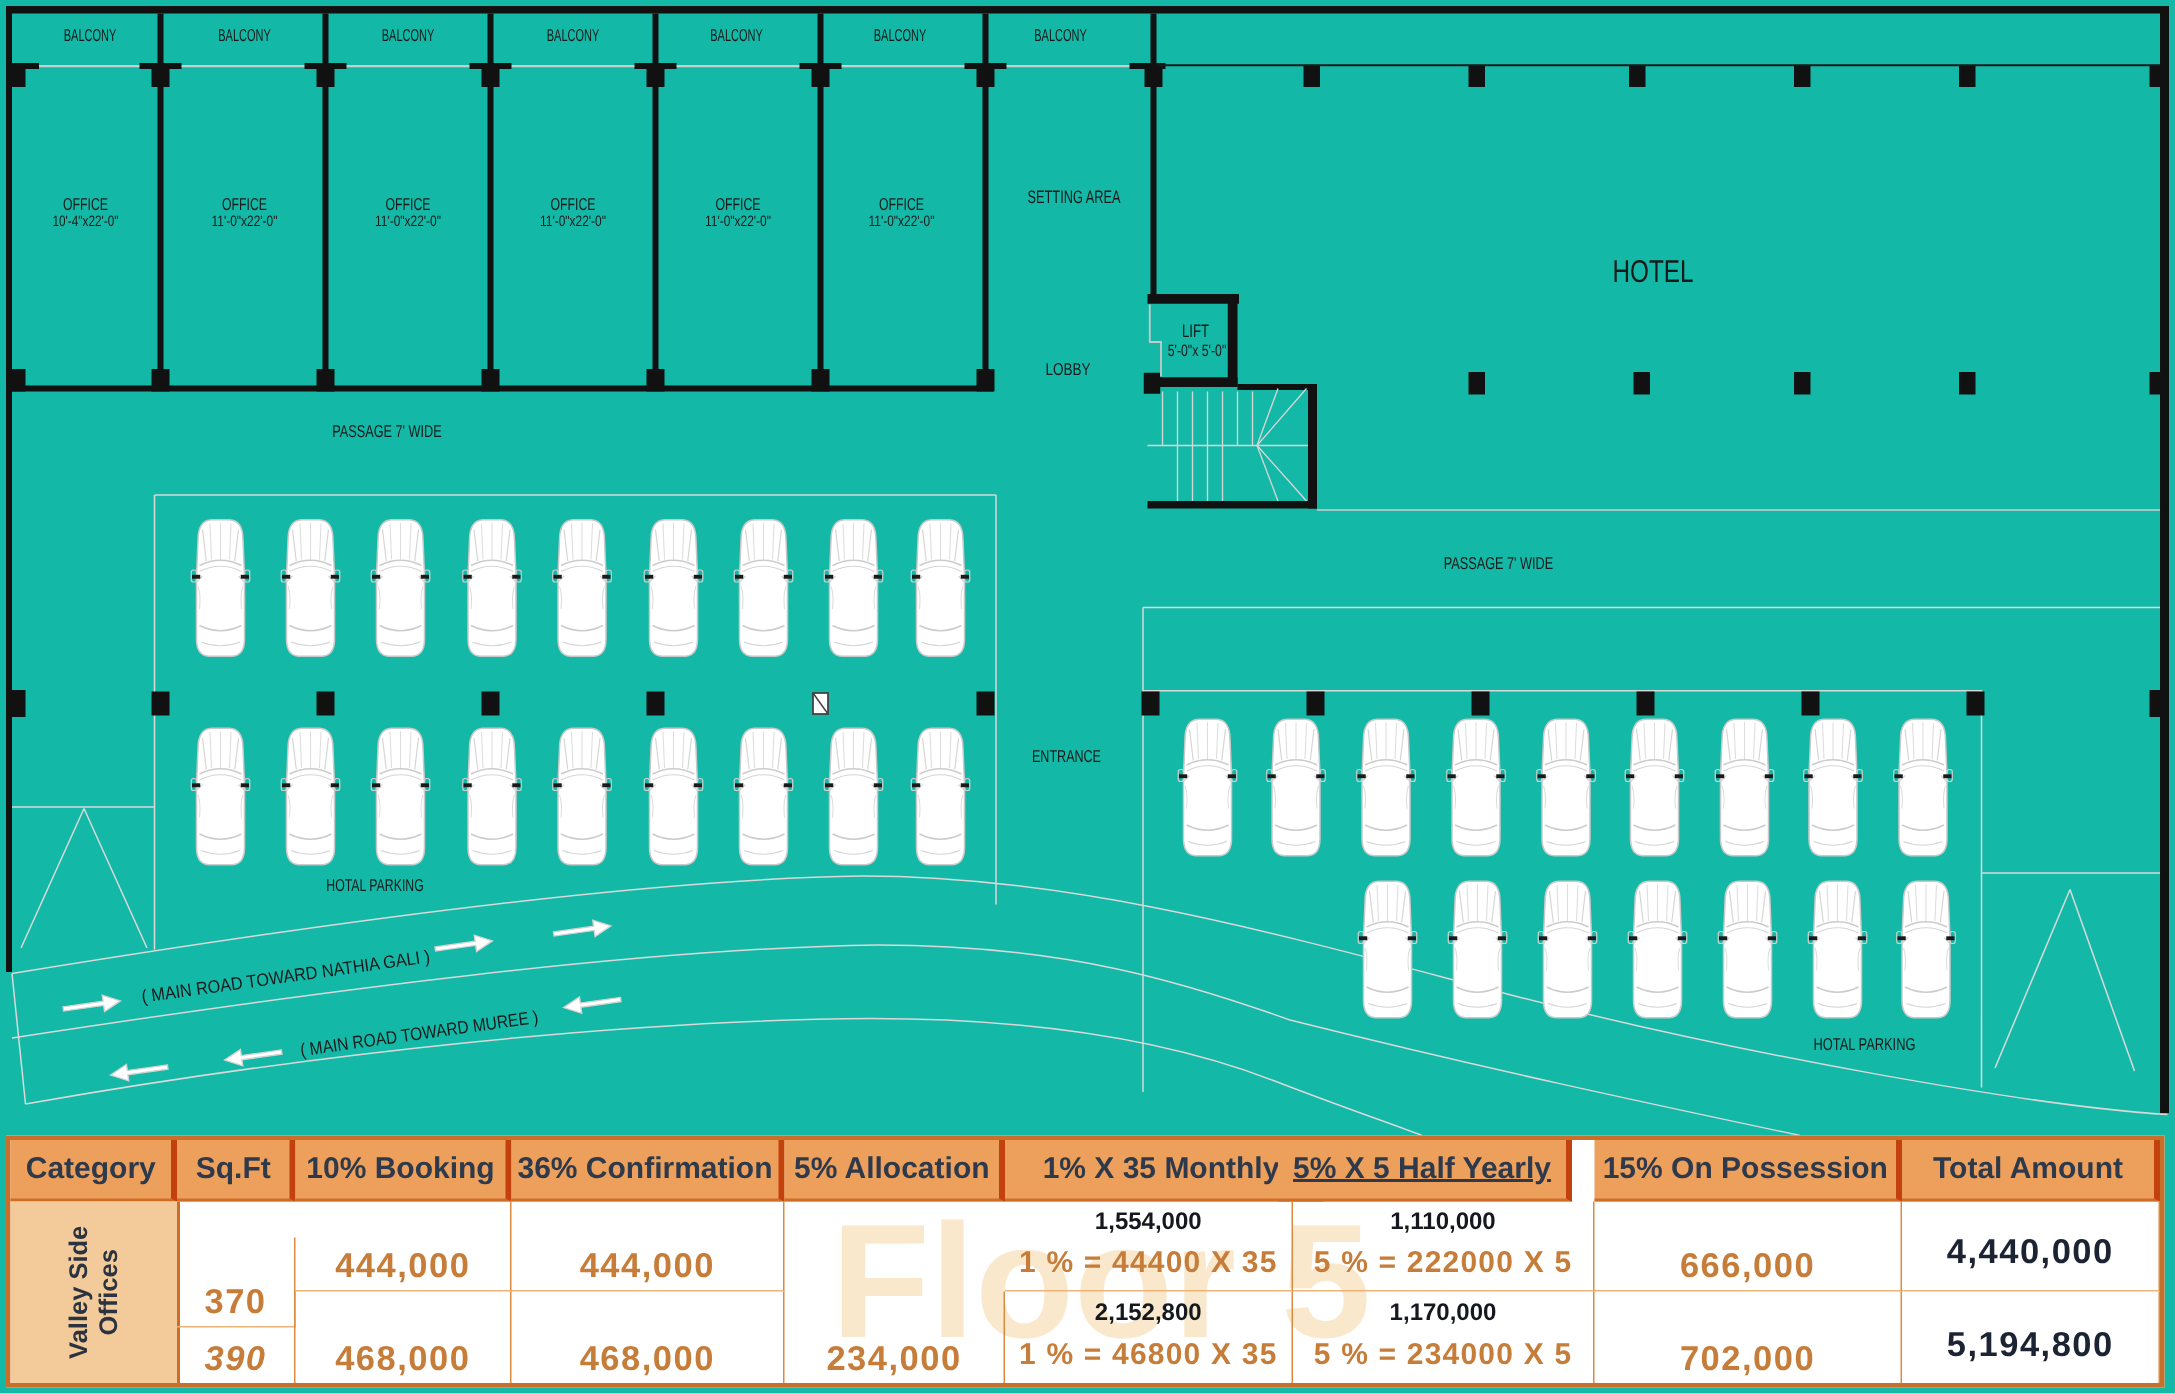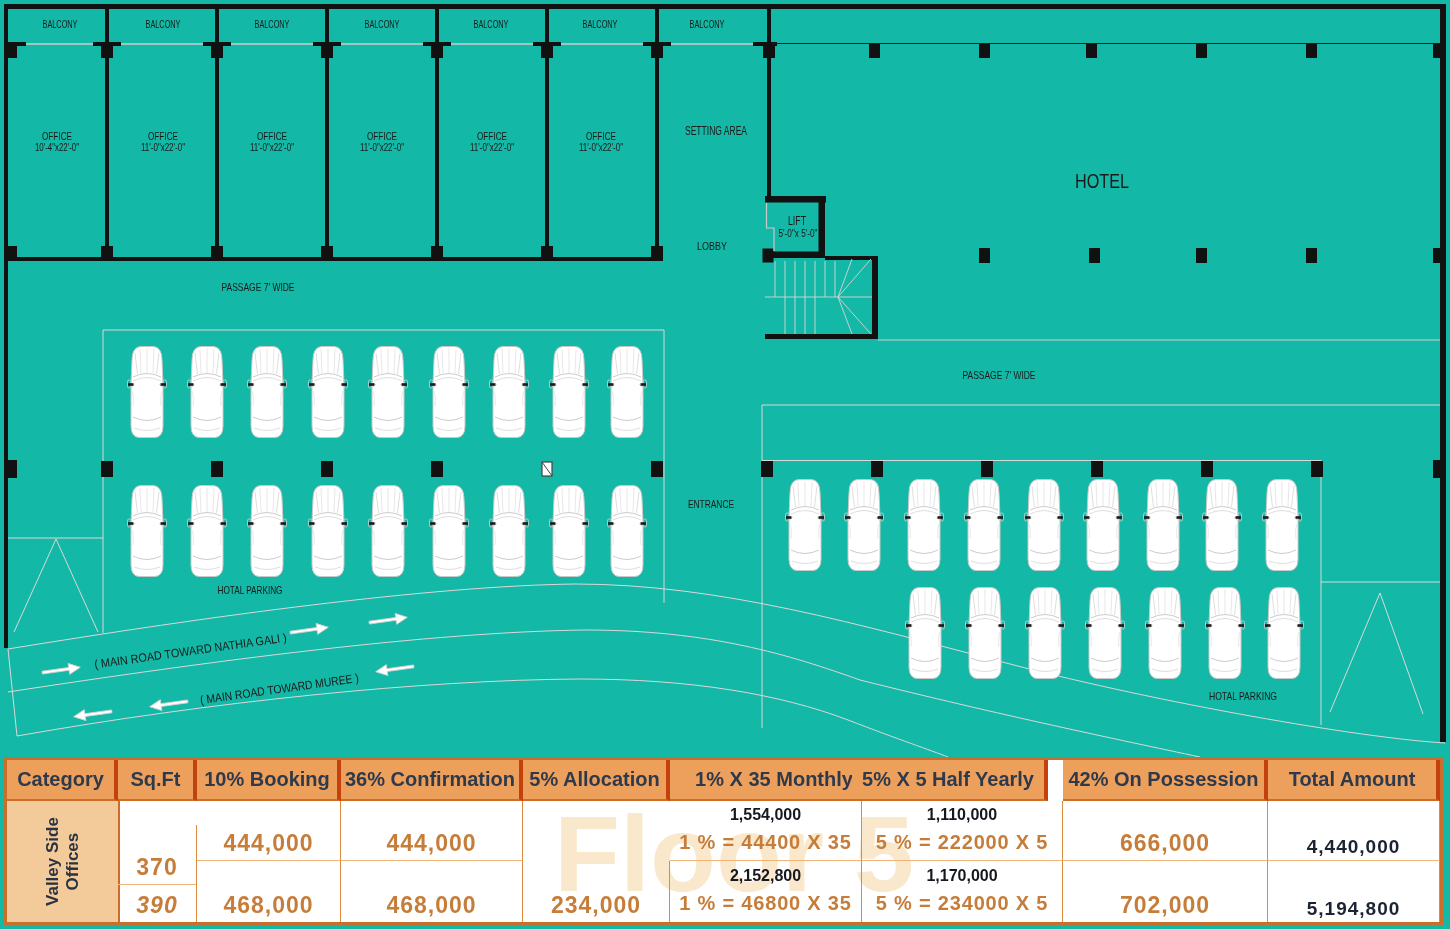--- a/index.html
+++ b/index.html
@@ -20,21 +20,21 @@
       display:flex;align-items:center;justify-content:center;}
   #valley span{transform:rotate(-90deg);font-size:17px;font-weight:bold;color:#2b3340;
       text-align:center;line-height:1.15;white-space:nowrap;}
   .dc{position:absolute;box-sizing:border-box;border-right:1.5px solid #db8b3f;
       display:flex;align-items:flex-end;justify-content:center;}
   .dc[style*="top:41px"]{border-bottom:1.5px solid #eeb377;}
   .or{font-size:23px;font-weight:bold;color:#c77d3a;letter-spacing:1px;padding-bottom:3px;}
   .two{flex-direction:column;align-items:center;justify-content:center;padding-bottom:1px;}
   .bk{font-size:16px;font-weight:bold;color:#15191f;margin-bottom:7px;}
   .or2{font-size:20px;font-weight:bold;color:#c77d3a;letter-spacing:0.8px;white-space:nowrap;}
-  .tot{font-size:19px;font-weight:bold;color:#1c2433;letter-spacing:1px;padding-bottom:2px;}
+  .tot{font-size:23px;font-weight:bold;color:#1c2433;letter-spacing:1px;padding-bottom:12px;}
 </style>
 </head>
 <body>
 <div id="page">
 
 <svg id="plan" width="1450" height="757" viewBox="0 0 1450 757">
 <defs>
 
   <g id="car">
     <path d="M5 16 Q5 3 14 2.5 L26 2.5 Q35 3 35 16 L36 40 L36 82 Q36 93 28 93.5 L12 93.5 Q4 93 4 82 L4 40 Z" fill="#fff" stroke="#c9c9c9" stroke-width="1"></path>
@@ -355,22 +355,22 @@
 <div id="tbl">
 
   <div id="wm">Floor 5</div>
 
   <div class="hc" style="left:0px;width:111px;">Category</div>
   <div class="hc" style="left:111px;width:79px;">Sq.Ft</div>
   <div class="hc" style="left:190px;width:144px;">10% Booking</div>
   <div class="hc" style="left:334px;width:182px;">36% Confirmation</div>
   <div class="hc" style="left:516px;width:147px;">5% Allocation</div>
   <div class="hc" style="left:663px;width:212px;">1% X 35 Monthly</div>
-  <div class="hc" style="left:845px;width:196px;">5% X 5 Half Yearly</div>
-  <div class="hc" style="left:1056px;width:205px;">42% On Possession</div>
+  <div class="hc" style="left:845px;width:196px;text-decoration:underline;">5% X 5 Half Yearly</div>
+  <div class="hc" style="left:1056px;width:205px;">15% On Possession</div>
   <div class="hc" style="left:1261px;width:172px;">Total Amount</div>
 
   <div id="valley">
         <span>Valley Side<br>Offices</span>
       </div>
 
   <div class="dc or" style="left:111px;top:41px;width:79px;height:60px;margin-top:24px;">370</div>
 
   <div class="dc or" style="left:190px;top:41px;width:144px;height:60px;">444,000</div>
 

